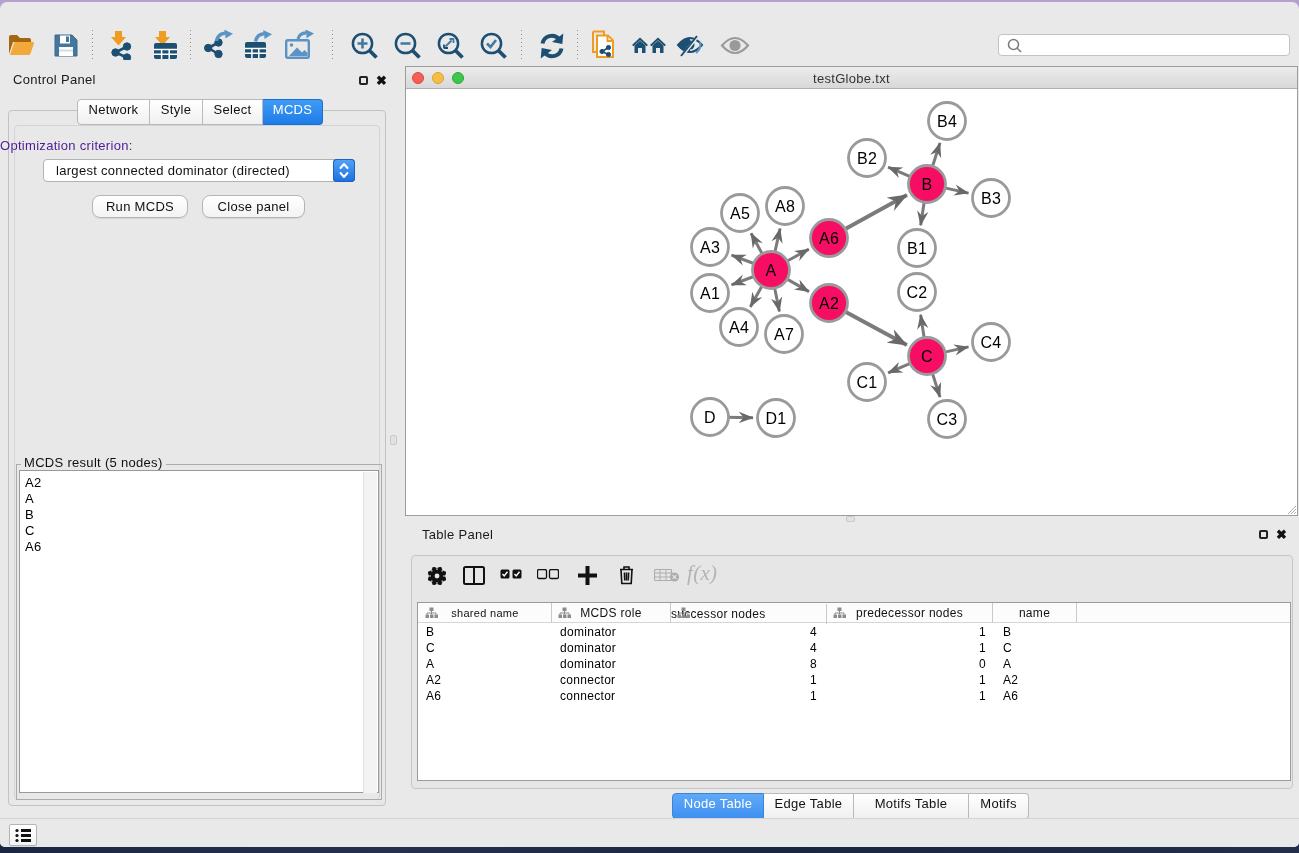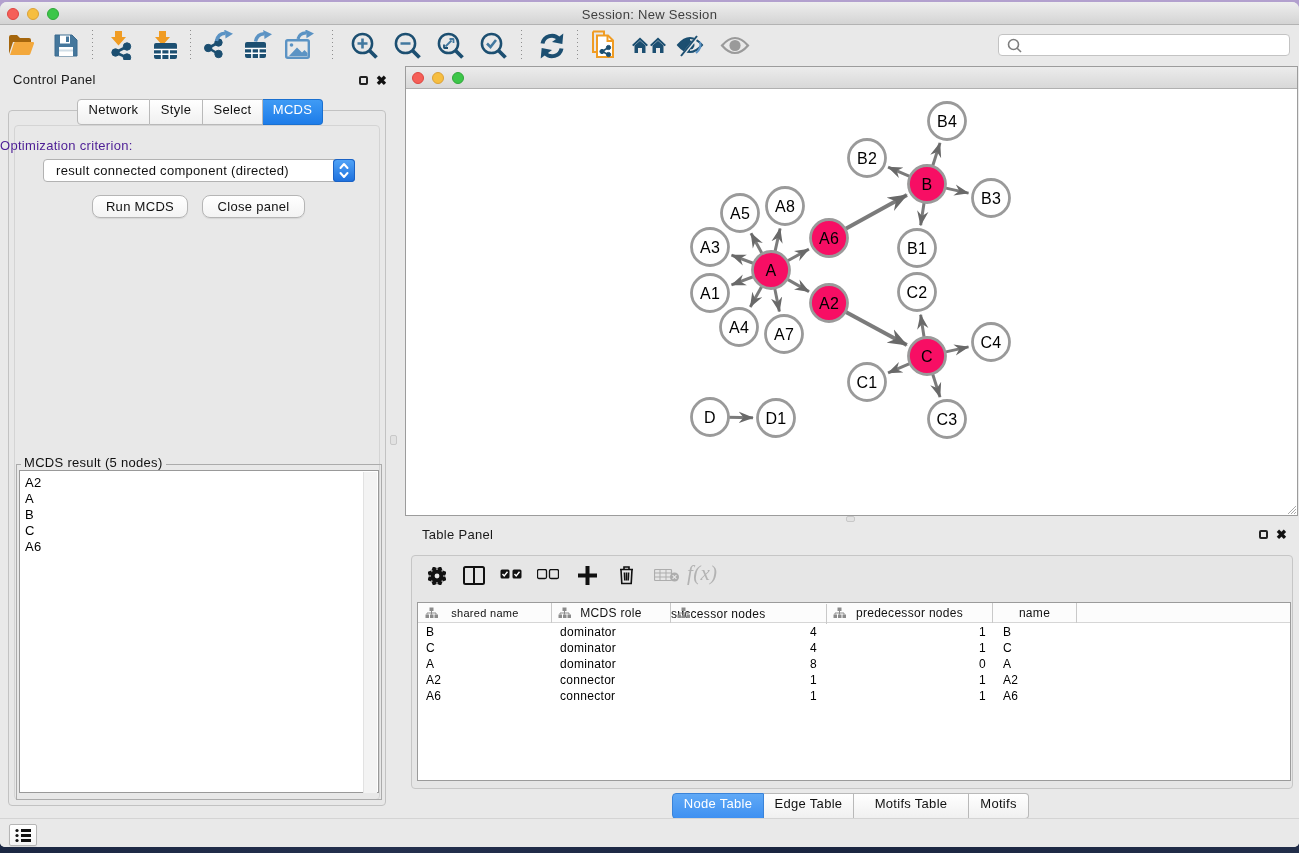--- a/index.html
+++ b/index.html
@@ -31,26 +31,20 @@
          color:#111; text-align:center; }
   .tab.sel { background:linear-gradient(#3f9bf5,#1d7ce9); color:#fff; border-color:#1a70d0; }
   .btn { background:linear-gradient(#ffffff,#f3f3f3); border:1px solid #b5b5b5; border-radius:8px;
          font-size:13px; color:#111; text-align:center; position:absolute;
          box-shadow:0 1px 1px rgba(0,0,0,0.08); }
 </style>
 </head>
 <body>
 <div id="wall-t" style="position:absolute;left:0;top:0;width:1299px;height:10px;background:#b2a0ce;"></div>
 <div id="win">
-  <div id="titlebar">
-    <div class="tl" style="left:7px;top:6px;background:#f55f58;border:1px solid #dd4641;"></div>
-    <div class="tl" style="left:27px;top:6px;background:#f6be40;border:1px solid #dba137;"></div>
-    <div class="tl" style="left:47px;top:6px;background:#3dc649;border:1px solid #30a73a;"></div>
-    <div id="title-text">Session: New Session</div>
-  </div>
 
   <div id="toolbar" class="abs" style="left:0;top:24px;width:1299px;height:38px;background:#e9e9e9;">
     <div id="icons-host">
         <svg class="abs" style="left:7px;top:7px;" width="28" height="25" viewBox="0 0 28 25">
 <path d="M2,21 L2,4 Q2,2 4,2 L10,2 L13,5 L22,5 Q24,5 24,7 L24,9 L6,9 Z" fill="#a5660d"></path>
 <path d="M3,22 L7,10 Q7.4,9 8.6,9 L26,9 Q27.5,9 27,10.6 L23.4,20.8 Q23,22 21.6,22 Z" fill="#f3a83c"></path>
 </svg>
 <svg class="abs" style="left:53px;top:7px;" width="26" height="25" viewBox="0 0 26 25">
 <path d="M2,2 L19,2 L24,7 L24,23 L2,23 Z" fill="#45779c" stroke="#3a6a8e" stroke-width="1"></path>
 <rect x="7" y="2.5" width="10" height="8" fill="#ffffff"></rect>
@@ -191,21 +185,21 @@
   <div class="abs" style="left:8px;top:108px;width:378px;height:696px;border:1px solid #c2c2c2;border-radius:4px;background:#e8e8e8;"></div>
   <div class="abs" style="left:14px;top:123px;width:366px;height:675px;border:1px solid #d4d4d4;border-radius:4px;background:#e8e8e8;"></div>
 
   <div class="tab" style="left:77px;top:97px;width:73px;border-radius:4px 0 0 4px;">Network</div>
   <div class="tab" style="left:150px;top:97px;width:53px;border-left:none;">Style</div>
   <div class="tab" style="left:203px;top:97px;width:60px;border-left:none;">Select</div>
   <div class="tab sel" style="left:263px;top:97px;width:60px;border-left:none;border-radius:0 4px 4px 0;">MCDS</div>
 
   <div class="abs" style="left:0;top:136px;width:396px;font-size:13px;color:#4c1d95;">Optimization criterion:</div>
   <div class="abs" style="left:43px;top:157px;width:312px;height:23px;background:#fff;border:1px solid #b2b2b2;border-radius:4px;">
-    <div class="abs" style="left:12px;top:3px;font-size:13px;color:#111;">result connected component (directed)</div>
+    <div class="abs" style="left:12px;top:3px;font-size:13px;color:#111;">largest connected dominator (directed)</div>
     <div class="abs" style="right:-1px;top:-1px;width:22px;height:23px;border-radius:4px;background:linear-gradient(#52a5f8,#1c6fdd);box-shadow:inset 0 0 0 1px #1b62c4;">
       <svg width="22" height="23">
           <path d="M7.5,9 L11,5 L14.5,9" stroke="#fff" stroke-width="2" fill="none" stroke-linecap="round" stroke-linejoin="round"></path>
           <path d="M7.5,14 L11,18 L14.5,14" stroke="#fff" stroke-width="2" fill="none" stroke-linecap="round" stroke-linejoin="round"></path>
         </svg>
     </div>
   </div>
   <div class="btn" style="left:92px;top:193px;width:96px;height:23px;line-height:22px;">Run MCDS</div>
   <div class="btn" style="left:202px;top:193px;width:103px;height:23px;line-height:22px;">Close panel</div>
 
@@ -214,20 +208,21 @@
   <div class="abs" style="left:19px;top:468px;width:360px;height:323px;background:#fff;border:1px solid #999;">
     <div class="abs" style="left:5px;top:4px;font-size:13px;line-height:16px;color:#000;">A2<br>A<br>B<br>C<br>A6</div>
     <div class="abs" style="right:1px;top:1px;width:14px;height:321px;background:#f3f3f3;border-left:1px solid #e2e2e2;"></div>
   </div>
 
   <div class="abs" id="nw" style="left:405px;top:64px;width:893px;height:450px;background:#fff;border:1px solid #9c9c9c;">
     <div class="abs" style="left:0;top:0;width:100%;height:22px;background:linear-gradient(#ececec,#d8d8d8);border-bottom:1px solid #b0b0b0;">
       <div class="tl" style="left:6px;top:5px;background:#f55f58;border:1px solid #dd4641;"></div>
       <div class="tl" style="left:26px;top:5px;background:#f6be40;border:1px solid #dba137;"></div>
       <div class="tl" style="left:46px;top:5px;background:#3dc649;border:1px solid #30a73a;"></div>
+      <div class="abs" style="top:4px;width:100%;text-align:center;font-size:13px;color:#333;">testGlobe.txt</div>
     </div>
     <svg id="graph" width="891" height="427" style="position:absolute;left:0;top:21px;">
 <defs>
           <marker id="arr" viewBox="0 0 10 8" refX="9.5" refY="4" markerWidth="5" markerHeight="4" orient="auto" markerUnits="strokeWidth">
             <path d="M0,0.2 L10,4 L0,7.8 L3.2,4 z" fill="#696969"></path>
           </marker>
         </defs>
 <line x1="349.1" y1="188.0" x2="325.5" y2="196.9" stroke="#7b7b7b" stroke-width="3" marker-end="url(#arr)"></line>
 <line x1="349.1" y1="176.0" x2="325.5" y2="167.1" stroke="#7b7b7b" stroke-width="3" marker-end="url(#arr)"></line>
 <line x1="356.7" y1="196.8" x2="344.3" y2="218.9" stroke="#7b7b7b" stroke-width="3" marker-end="url(#arr)"></line>

